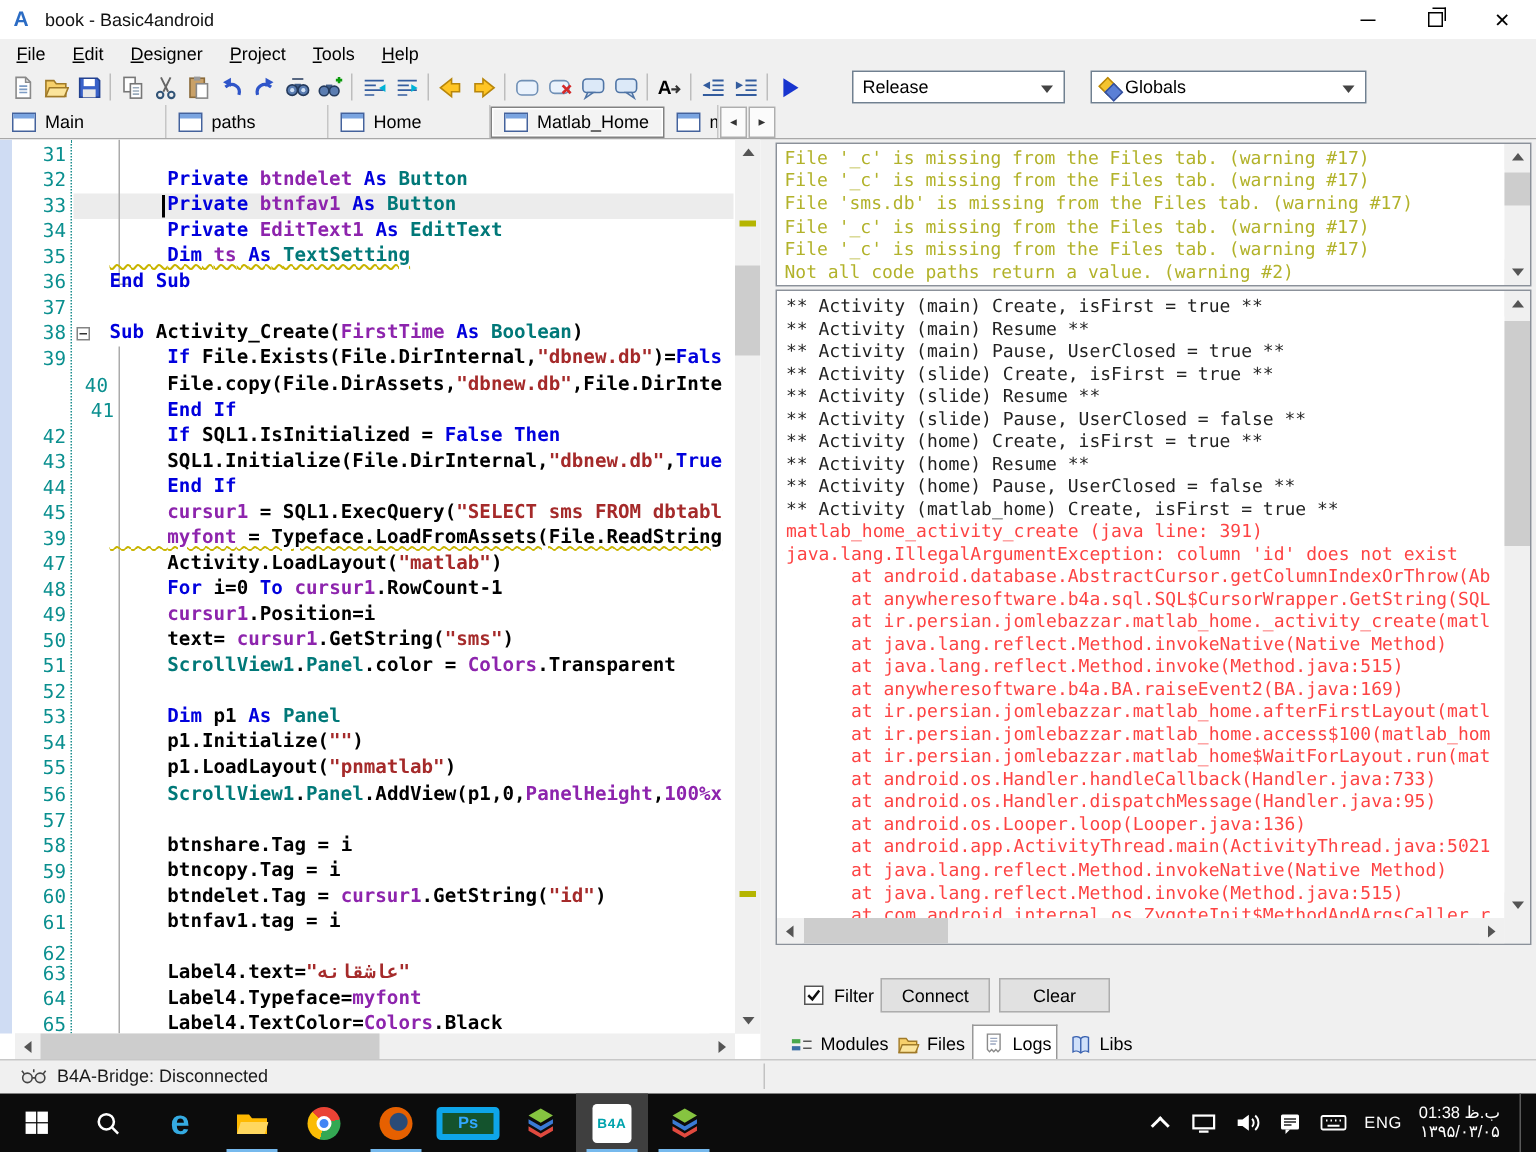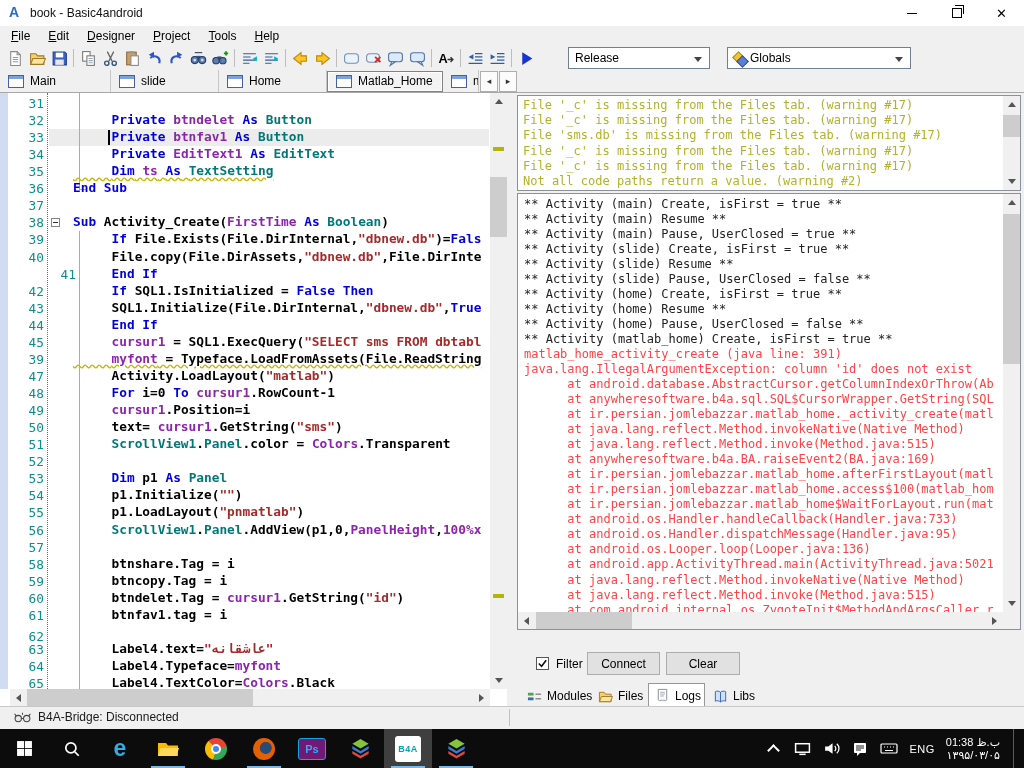--- a/index.html
+++ b/index.html
@@ -84,21 +84,21 @@
   .tray{position:absolute;right:0;top:729px;height:39px;display:flex;align-items:center;gap:11px;padding-right:10px;color:#fff}
   .trayicon{display:flex;align-items:center;justify-content:center;width:18px;height:18px}
   .lang{font-size:11px;letter-spacing:.5px}
   .clock{text-align:right;font-size:11px;line-height:13px;font-family:"Liberation Sans","DejaVu Sans",sans-serif}
   .edgebar{width:1px;height:39px;background:#5a5a5a;margin-left:2px}
   .chromeic{width:22px;height:22px;border-radius:50%;position:relative;
     background:conic-gradient(from -45deg,#ea4335 0 120deg,#34a853 0 240deg,#fbbc05 0 360deg)}
   .chromeic i{position:absolute;inset:6px;background:#4285f4;border:2px solid #fff;border-radius:50%}
   .ffic{width:22px;height:22px;border-radius:50%;
     background:radial-gradient(circle at 58% 45%,#2a4b77 0 32%,#e66000 36% 72%,#ff9500 75%)}
-  .psic{width:28px;height:22px;background:#701a75;border:1px solid #0ea5e9;box-sizing:border-box;border-radius:3px;
+  .psic{width:42px;height:22px;background:#14532d;border:4px solid #0ea5e9;box-sizing:border-box;border-radius:3px;
     color:#31a8ff;font-weight:bold;font-size:11px;display:flex;align-items:center;justify-content:center}
   .b4aic{width:26px;height:26px;background:#fff;border-radius:3px;color:#00a3ad;font-weight:bold;font-size:9px;
     display:flex;align-items:center;justify-content:center;letter-spacing:.5px}
   .edgetext{color:#35abe2;font-size:23px;font-weight:bold;line-height:23px}
   .chevup{width:7px;height:7px;border-left:2px solid #fff;border-top:2px solid #fff;transform:rotate(45deg);margin-top:4px}
 </style>
 </head>
 <body>
 
 <div id="stage">
@@ -291,21 +291,21 @@
     <span class="chev"></span>
   </div>
 
   <div class="abs tabstrip" id="tabstrip">
       <div class="mtab" style="width: 111px;">
         <span class="wicon"></span>
         <span>Main</span>
       </div>
       <div class="mtab" style="width: 108px;">
         <span class="wicon"></span>
-        <span>slide</span>
+        <span>paths</span>
       </div>
       <div class="mtab" style="width: 108px;">
         <span class="wicon"></span>
         <span>Home</span>
       </div>
       <div class="mtab active" style="width: 116px;">
         <span class="wicon"></span>
         <span>Matlab_Home</span>
       </div>
       <div class="mtab" style="width: 36px;">
@@ -334,21 +334,21 @@
       <div class="codeline warnline-ul" style="top: 70.24px;"><span class="p">     </span><span class="k">Dim</span><span class="p"> </span><span class="v">ts</span><span class="p"> </span><span class="k">As</span><span class="p"> </span><span class="t">TextSetting</span></div>
       <div class="gutnum" style="top: 87.3px;">36</div>
       <div class="codeline" style="top: 87.3px;"><span class="k">End Sub</span></div>
       <div class="gutnum" style="top: 104.36px;">37</div>
       <div class="codeline" style="top: 104.36px;"></div>
       <div class="gutnum" style="top: 121.42px;">38</div>
       <div class="abs foldbox" style="left: 51px; top: 125.42px;"></div>
       <div class="codeline" style="top: 121.42px;"><span class="k">Sub</span><span class="p"> Activity_Create(</span><span class="v">FirstTime</span><span class="p"> </span><span class="k">As</span><span class="p"> </span><span class="t">Boolean</span><span class="p">)</span></div>
       <div class="gutnum" style="top: 138.48px;">39</div>
       <div class="codeline" style="top: 138.48px;"><span class="p">     </span><span class="k">If</span><span class="p"> File.Exists(File.DirInternal,</span><span class="s">"dbnew.db"</span><span class="p">)=</span><span class="k">Fals</span></div>
-      <div class="gutnum" style="top: 155.54px;">40</div>
+      <div class="gutnum" style="top: 155.54px; margin-left: 28px;">40</div>
       <div class="codeline" style="top: 155.54px;"><span class="p">     File.copy(File.DirAssets,</span><span class="s">"dbnew.db"</span><span class="p">,File.DirInte</span></div>
       <div class="gutnum" style="top: 172.6px; padding-left: 32px;">41</div>
       <div class="codeline" style="top: 172.6px;"><span class="p">     </span><span class="k">End If</span></div>
       <div class="gutnum" style="top: 189.66px;">42</div>
       <div class="codeline" style="top: 189.66px;"><span class="p">     </span><span class="k">If</span><span class="p"> SQL1.IsInitialized = </span><span class="k">False</span><span class="p"> </span><span class="k">Then</span></div>
       <div class="gutnum" style="top: 206.72px;">43</div>
       <div class="codeline" style="top: 206.72px;"><span class="p">     SQL1.Initialize(File.DirInternal,</span><span class="s">"dbnew.db"</span><span class="p">,</span><span class="k">True</span></div>
       <div class="gutnum" style="top: 223.78px;">44</div>
       <div class="codeline" style="top: 223.78px;"><span class="p">     </span><span class="k">End If</span></div>
       <div class="gutnum" style="top: 240.84px;">45</div>

